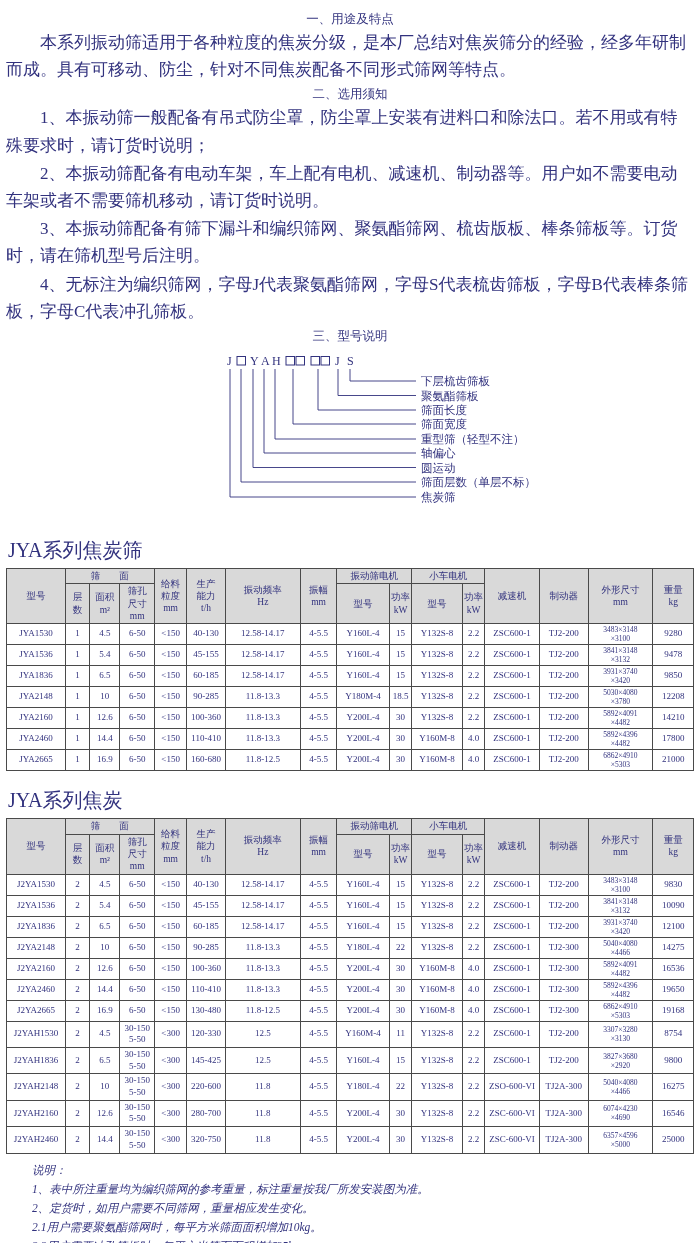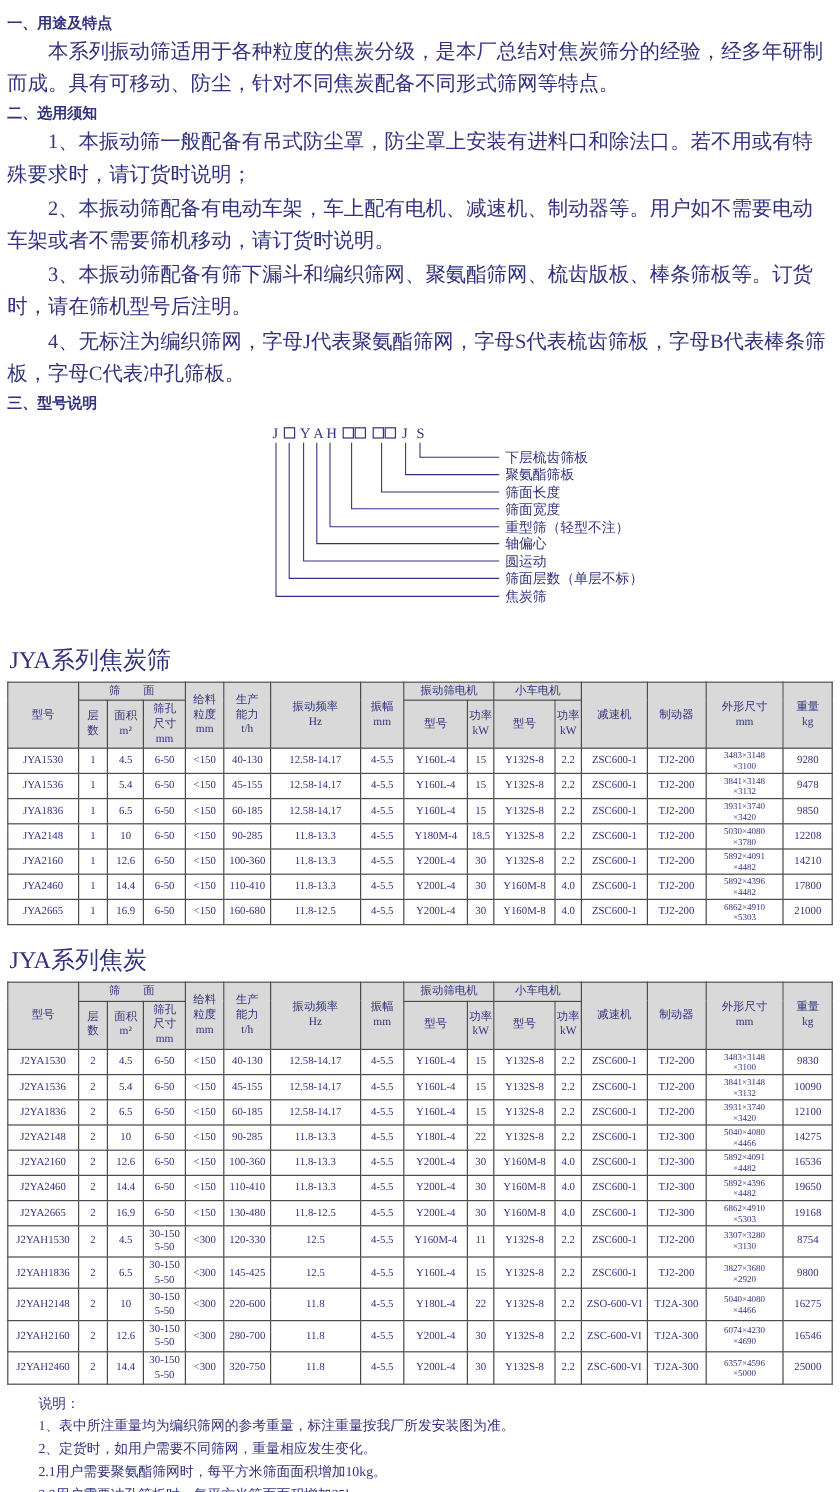--- a/index.html
+++ b/index.html
@@ -2,42 +2,42 @@
 <html><head>
 <meta charset="utf-8">
 <style>
   html,body{margin:0;padding:0;background:#ffffff;}
   body{
     width:700px;
     color:#32327e;
     font-family:"Liberation Serif","DejaVu Serif",serif;
   }
   .page{width:700px;box-sizing:border-box;padding:8px 6px 12px 6px;}
-  .sec-head{font-size:12.5px;font-weight:bold;margin:3px 0 1px 0;}
+  .sec-head{font-size:12.5px;font-weight:normal;margin:3px 0 1px 0;text-align:center;}
   .para{font-size:17px;line-height:1.6;margin:1px 0;text-indent:2em;}
   .diagram{position:relative;width:700px;height:170px;margin:6px 0 2px 0;}
   .diagram svg{display:block;}
   .diagram text{font-family:"Liberation Serif","DejaVu Serif",serif;}
   .tbl-title{font-size:20px;font-weight:normal;margin:16px 0 4px 2px;}
   table.spec{border-collapse:collapse;table-layout:fixed;width:688px;}
   table.spec th, table.spec td{
     border:1px solid #4a4a4a;
     text-align:center;
     vertical-align:middle;
     padding:1px 0;
     font-size:9px;
     line-height:1.3;
     white-space:pre-line;
     overflow:hidden;
     color:#32327e;
   }
   table.spec th{background:#d9d9d9;font-weight:normal;font-size:9.5px;}
   table.spec td.dims{font-size:7.5px;line-height:1.2;margin-left:40px;}
   .notes{margin-top:8px;padding-left:26px;}
-  .notes p{font-size:11.5px;line-height:1.55;margin:1px 0;text-indent:0;}
+  .notes p{font-size:11.5px;line-height:1.55;margin:1px 0;text-indent:0;font-style:italic;}
   .notes .notes-head{font-size:11.5px;margin:2px 0;}
 </style>
 </head>
 <body>
 
 <div class="page">
 
   <h3 class="sec-head">一、用途及特点</h3>
   <p class="para">本系列振动筛适用于各种粒度的焦炭分级，是本厂总结对焦炭筛分的经验，经多年研制而成。具有可移动、防尘，针对不同焦炭配备不同形式筛网等特点。</p>
 

